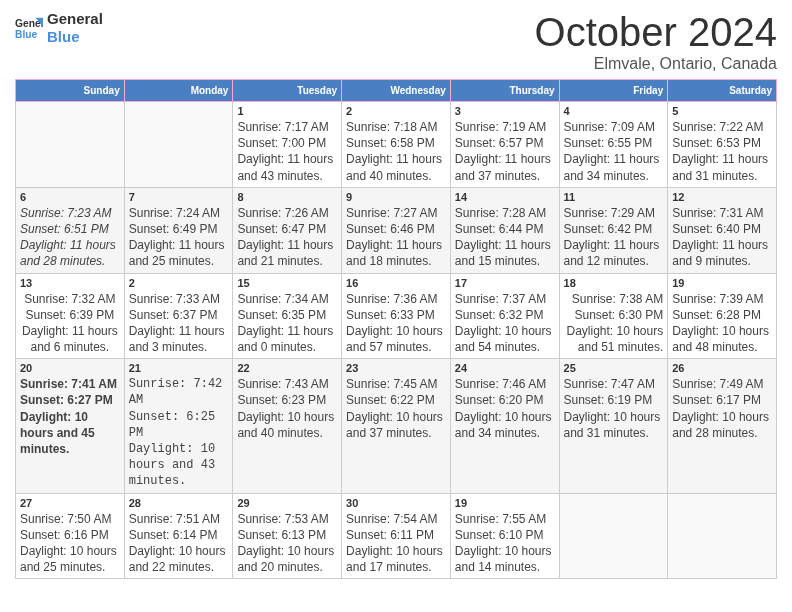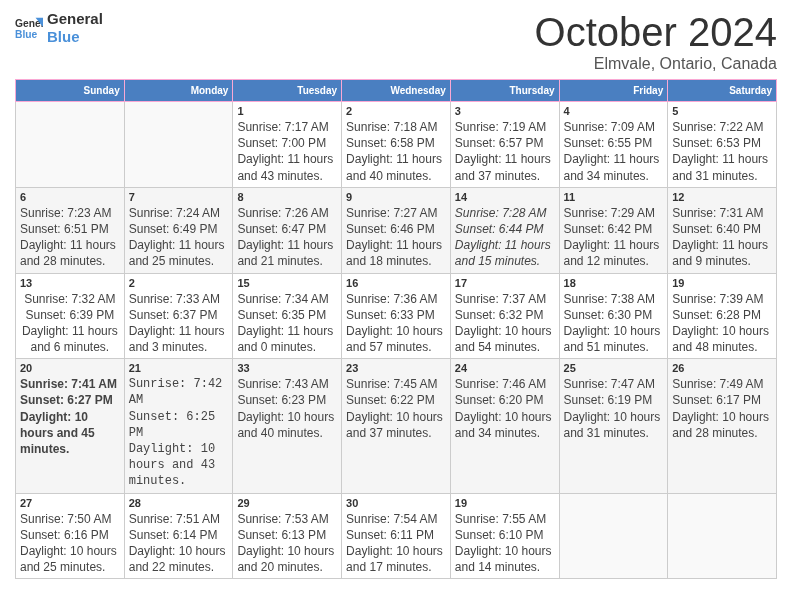--- a/index.html
+++ b/index.html
@@ -140,21 +140,21 @@
         <td>
           <div class="day-num">5</div>
           <div class="day-info" style="white-space: pre-line;">Sunrise: 7:22 AM
 Sunset: 6:53 PM
 Daylight: 11 hours and 31 minutes.</div>
         </td>
       </tr>
       <tr>
         <td>
           <div class="day-num">6</div>
-          <div class="day-info" style="white-space: pre-line;">Sunrise: 7:23 AM
+          <div class="day-info" style="white-space: pre-line; font-style: italic;">Sunrise: 7:23 AM
 Sunset: 6:51 PM
 Daylight: 11 hours and 28 minutes.</div>
         </td>
         <td>
           <div class="day-num">7</div>
           <div class="day-info" style="white-space: pre-line;">Sunrise: 7:24 AM
 Sunset: 6:49 PM
 Daylight: 11 hours and 25 minutes.</div>
         </td>
         <td>
@@ -164,21 +164,21 @@
 Daylight: 11 hours and 21 minutes.</div>
         </td>
         <td>
           <div class="day-num">9</div>
           <div class="day-info" style="white-space: pre-line;">Sunrise: 7:27 AM
 Sunset: 6:46 PM
 Daylight: 11 hours and 18 minutes.</div>
         </td>
         <td>
           <div class="day-num">14</div>
-          <div class="day-info" style="white-space: pre-line; font-style: italic;">Sunrise: 7:28 AM
+          <div class="day-info" style="white-space: pre-line;">Sunrise: 7:28 AM
 Sunset: 6:44 PM
 Daylight: 11 hours and 15 minutes.</div>
         </td>
         <td>
           <div class="day-num">11</div>
           <div class="day-info" style="white-space: pre-line;">Sunrise: 7:29 AM
 Sunset: 6:42 PM
 Daylight: 11 hours and 12 minutes.</div>
         </td>
         <td>
@@ -214,21 +214,21 @@
 Daylight: 10 hours and 57 minutes.</div>
         </td>
         <td>
           <div class="day-num">17</div>
           <div class="day-info" style="white-space: pre-line;">Sunrise: 7:37 AM
 Sunset: 6:32 PM
 Daylight: 10 hours and 54 minutes.</div>
         </td>
         <td>
           <div class="day-num">18</div>
-          <div class="day-info" style="white-space: pre-line;">Sunrise: 7:38 AM
+          <div class="day-info" style="white-space: pre-line; text-align: right;">Sunrise: 7:38 AM
 Sunset: 6:30 PM
 Daylight: 10 hours and 51 minutes.</div>
         </td>
         <td>
           <div class="day-num">19</div>
           <div class="day-info" style="white-space: pre-line;">Sunrise: 7:39 AM
 Sunset: 6:28 PM
 Daylight: 10 hours and 48 minutes.</div>
         </td>
       </tr>
@@ -239,21 +239,21 @@
 Sunset: 6:27 PM
 Daylight: 10 hours and 45 minutes.</div>
         </td>
         <td>
           <div class="day-num">21</div>
           <div class="day-info" style="white-space: pre-line; font-family: Liberation Mono, monospace;">Sunrise: 7:42 AM
 Sunset: 6:25 PM
 Daylight: 10 hours and 43 minutes.</div>
         </td>
         <td>
-          <div class="day-num">33</div>
+          <div class="day-num">22</div>
           <div class="day-info" style="white-space: pre-line;">Sunrise: 7:43 AM
 Sunset: 6:23 PM
 Daylight: 10 hours and 40 minutes.</div>
         </td>
         <td>
           <div class="day-num">23</div>
           <div class="day-info" style="white-space: pre-line;">Sunrise: 7:45 AM
 Sunset: 6:22 PM
 Daylight: 10 hours and 37 minutes.</div>
         </td>

